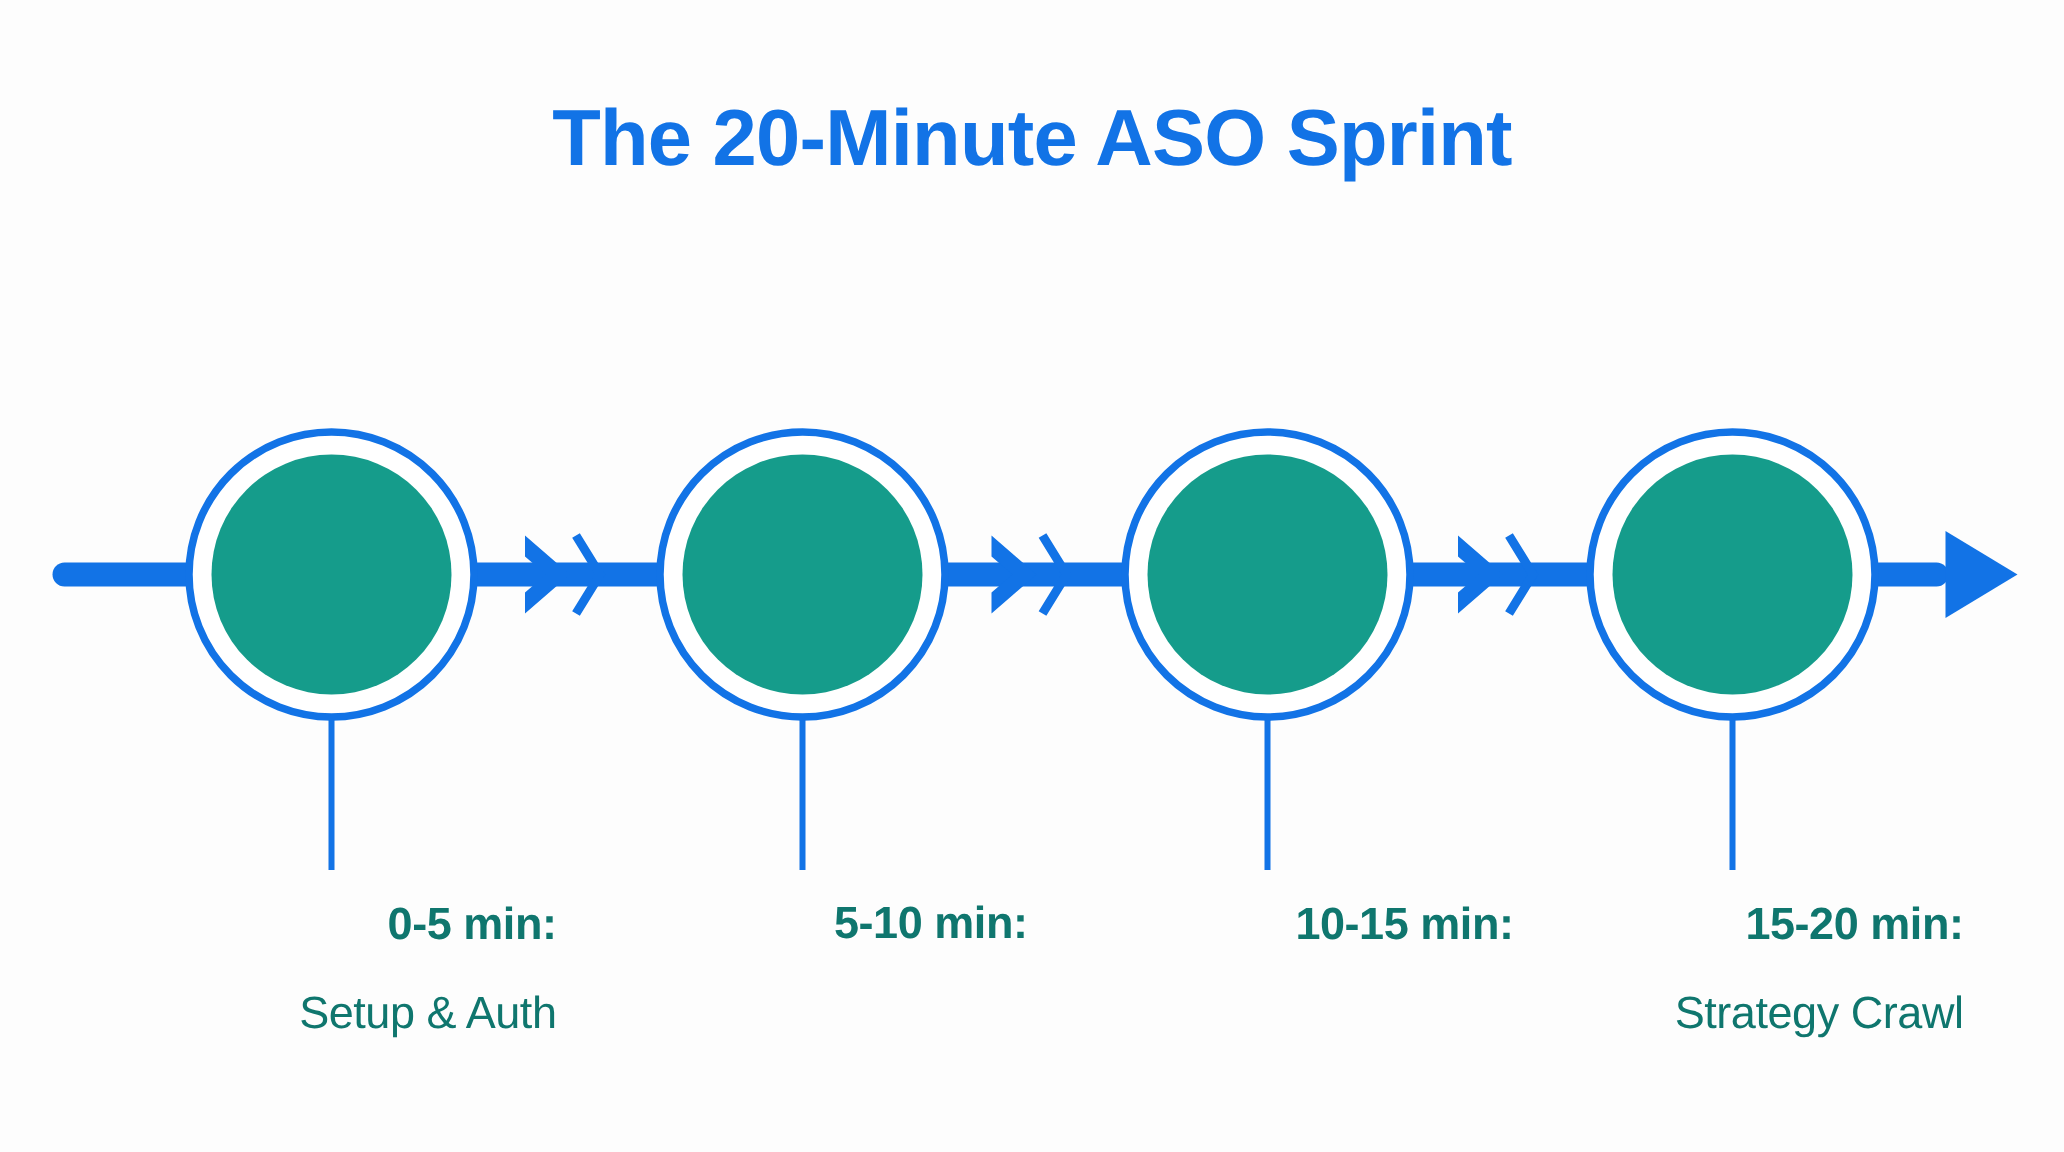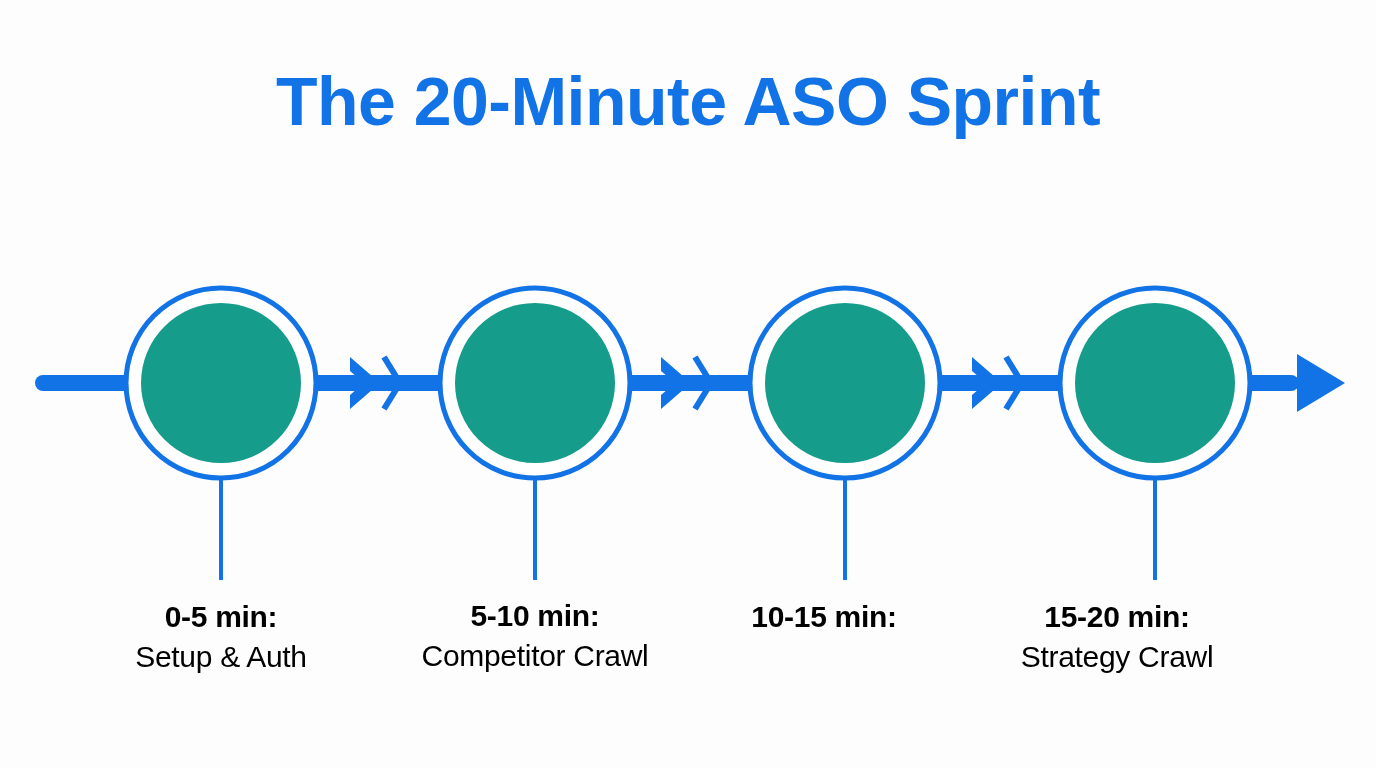--- a/index.html
+++ b/index.html
@@ -20,54 +20,55 @@
     height: 768px;
     background: #fdfdfd;
   }
   .title {
     position: absolute;
     top: 62px;
     left: 0;
     width: 1376px;
     text-align: center;
     font-family: "Liberation Sans Narrow", "Liberation Sans", sans-serif;
-    font-size: 68px;
+    font-size: 53px;
     font-weight: bold;
     letter-spacing: -0.5px;
     color: #1273e6;
     white-space: nowrap;
   }
   .timeline-svg {
     position: absolute;
     top: 0;
     left: 0;
     width: 1376px;
     height: 768px;
     display: block;
   }
   .step-label {
     position: absolute;
-    text-align: center;
-    color: #000000;
+    text-align: right;
+    color: #0f766e;
     font-family: "Liberation Sans Narrow", "Liberation Sans", sans-serif;
     width: 300px;
     line-height: 40px;
     white-space: nowrap;
   }
   .step-label .time {
     display: block;
     font-size: 30px;
     font-weight: bold;
     letter-spacing: -0.3px;
   }
   .step-label .desc {
     display: block;
     font-size: 30px;
     font-weight: normal;
     letter-spacing: -0.3px;
+    margin-top: 19px;
   }
 </style>
 </head>
 <body>
 
 <div class="infographic">
 
   <div class="title">The 20-Minute ASO Sprint</div>
 
   <svg class="timeline-svg" viewBox="0 0 1376 768">
@@ -105,24 +106,23 @@
       </g>
   </svg>
 
   <div id="labels">
       <div class="step-label" style="left: 71px; top: 597px;">
         <span class="time">0-5 min:</span>
         <span class="desc">Setup &amp; Auth</span>
       </div>
       <div class="step-label" style="left: 385px; top: 596px;">
         <span class="time">5-10 min:</span>
-        <span class="desc">Competitor Crawl</span>
       </div>
-      <div class="step-label" style="left: 674px; top: 597px;">
+      <div class="step-label" style="left: 709px; top: 597px;">
         <span class="time">10-15 min:</span>
       </div>
-      <div class="step-label" style="left: 967px; top: 597px;">
+      <div class="step-label" style="left: 1009px; top: 597px;">
         <span class="time">15-20 min:</span>
         <span class="desc">Strategy Crawl</span>
       </div>
     </div>
 
 </div>
 
 </body></html>

